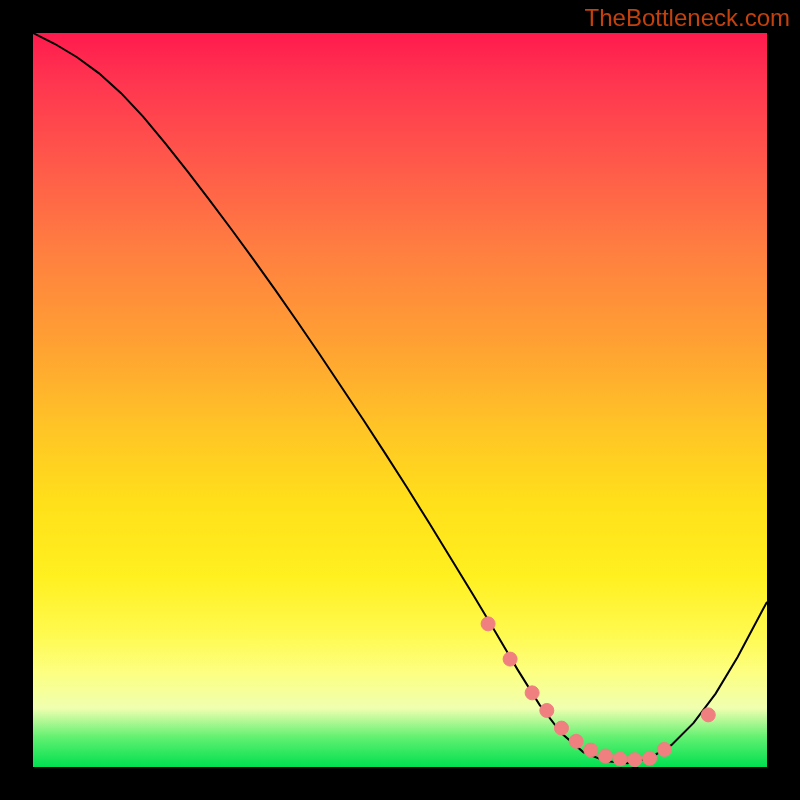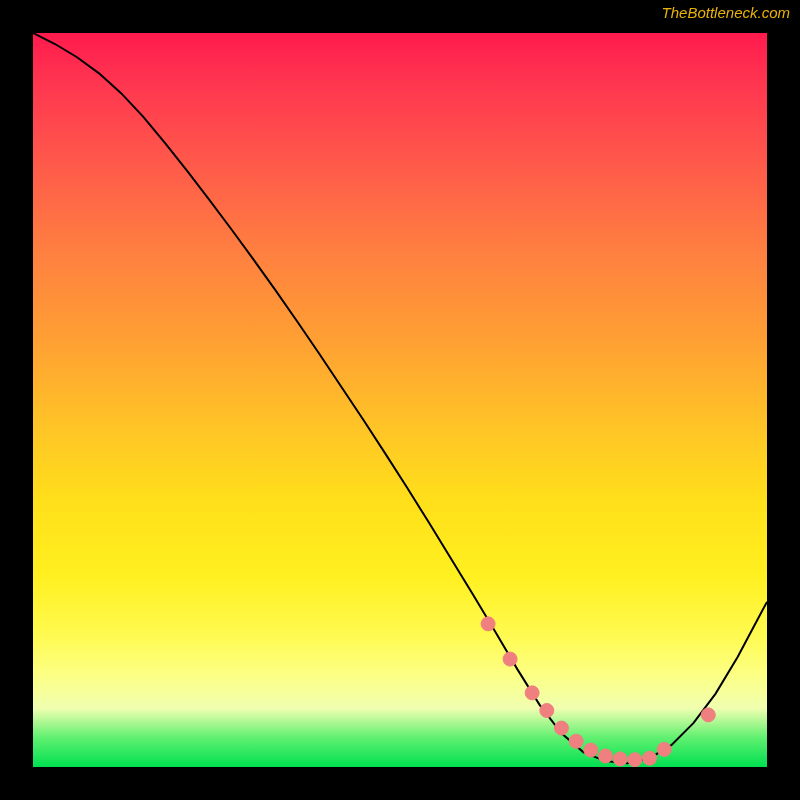--- a/index.html
+++ b/index.html
@@ -8,24 +8,23 @@
     height: 800px;
     background: #000;
     position: relative;
     overflow: hidden;
   }
   .watermark {
     position: absolute;
     top: 4px;
     right: 10px;
     font-family: Arial, sans-serif;
-    font-size: 15px;
-    color: #eab308;
+    font-size: 24px;
+    color: #c2410c;
     z-index: 10;
-    font-style: italic;
   }
   .plot-area {
     position: absolute;
     left: 33px;
     top: 33px;
     width: 734px;
     height: 734px;
     background: linear-gradient(to bottom,
       #ff1a4d 0%,
       #ff3350 6%,

